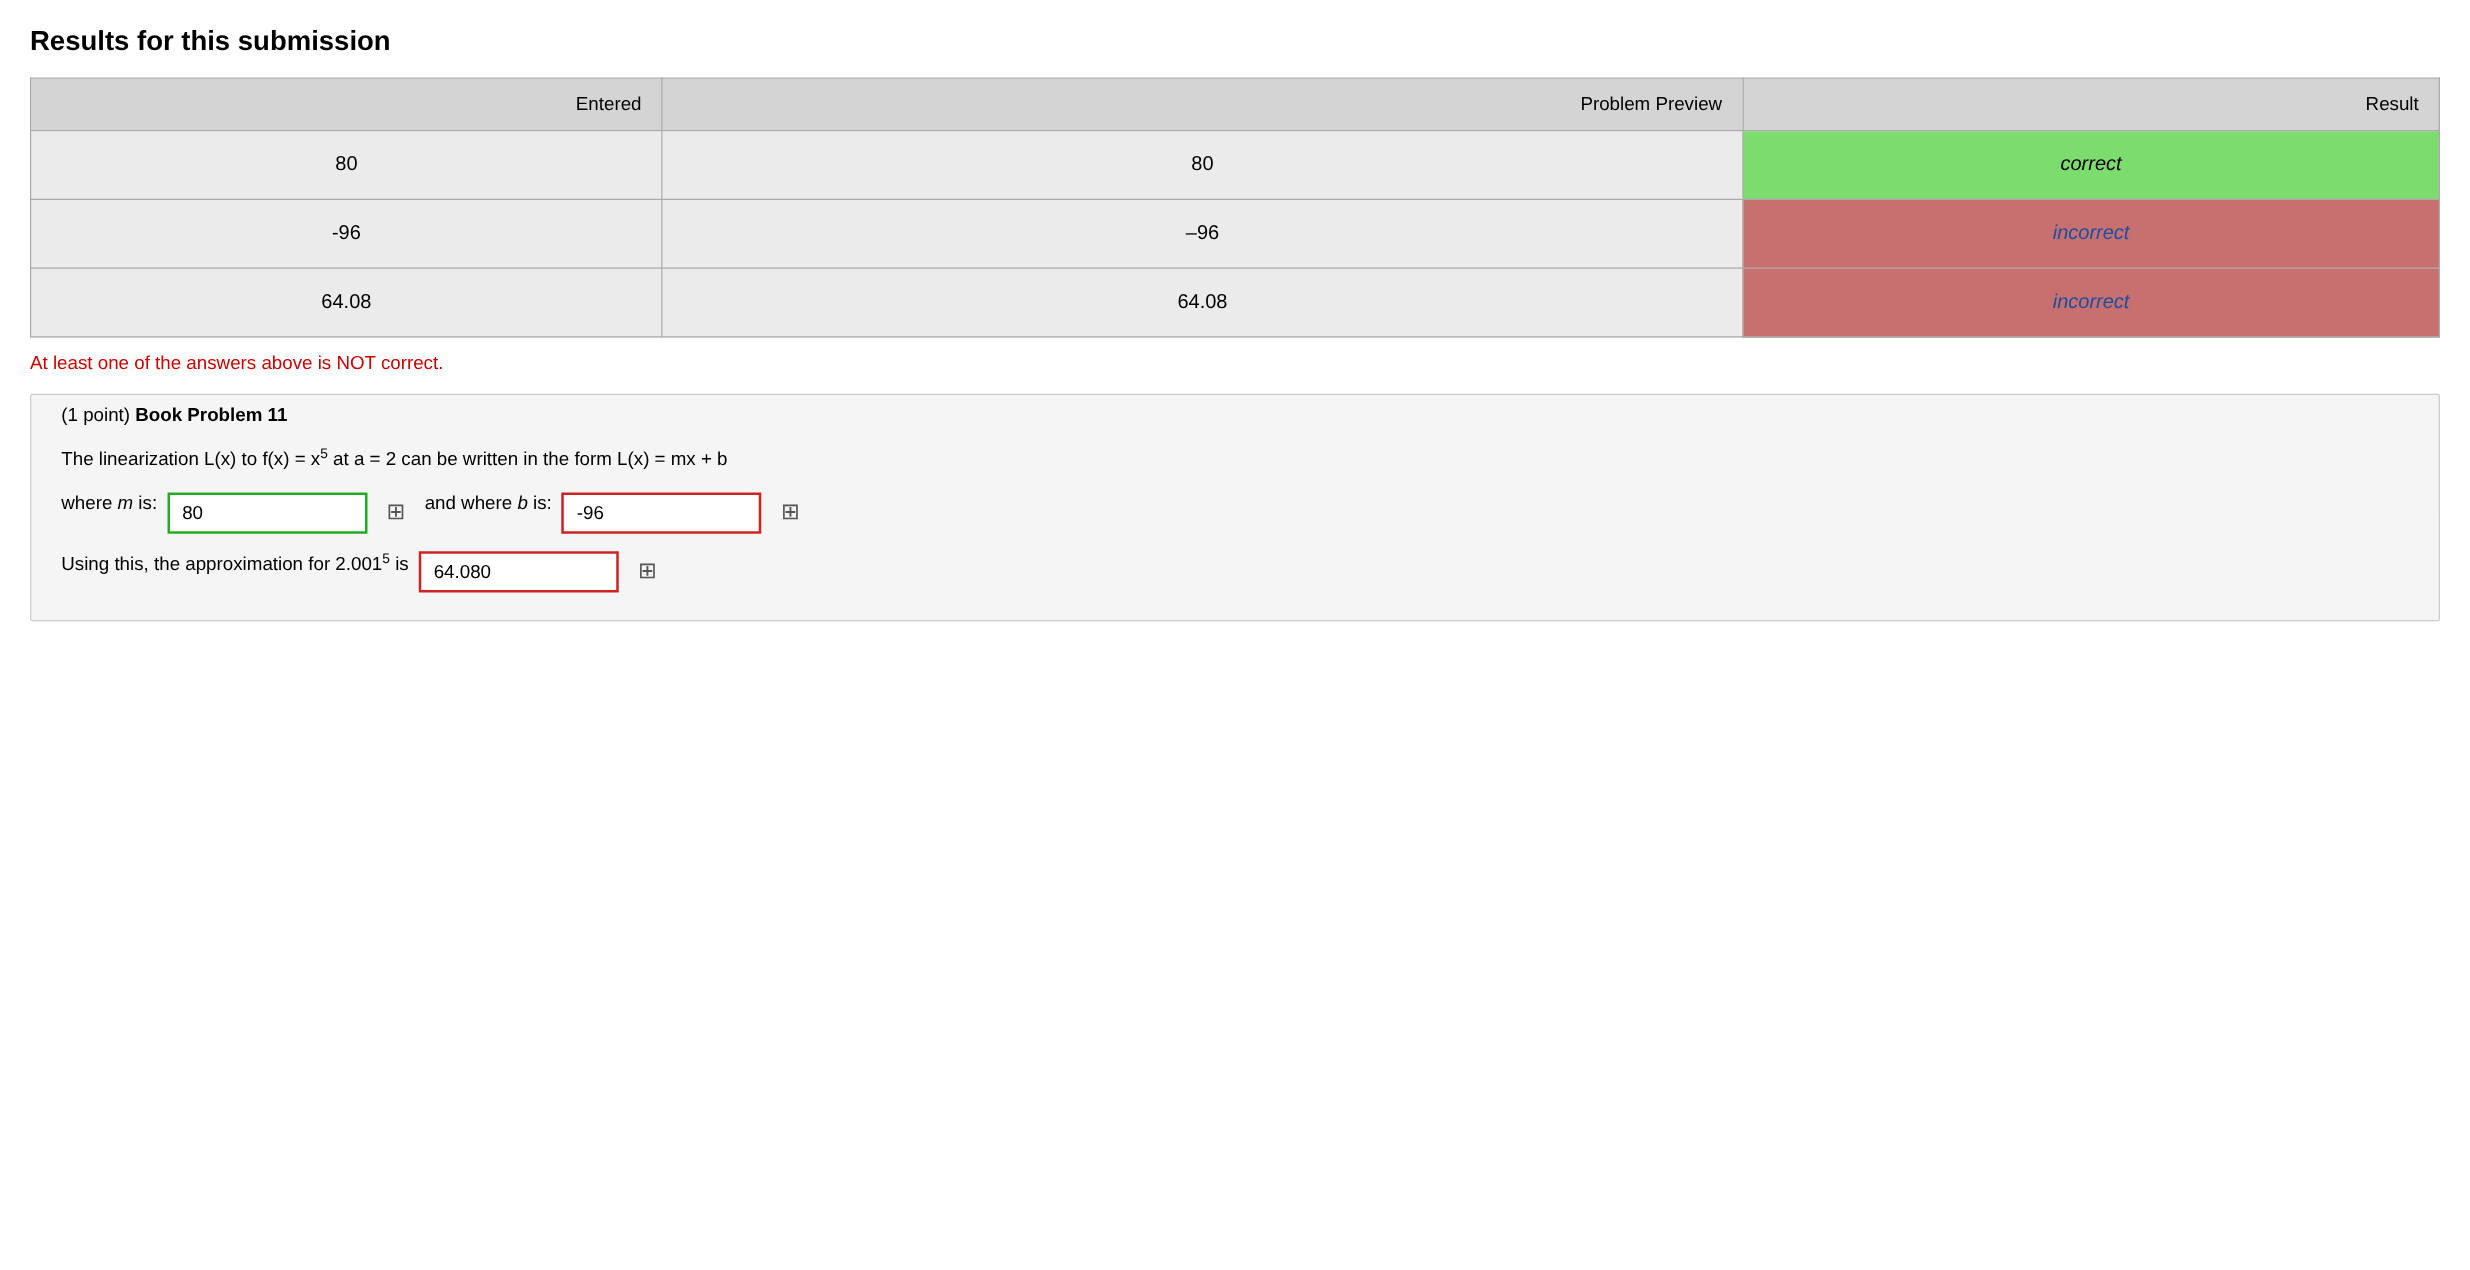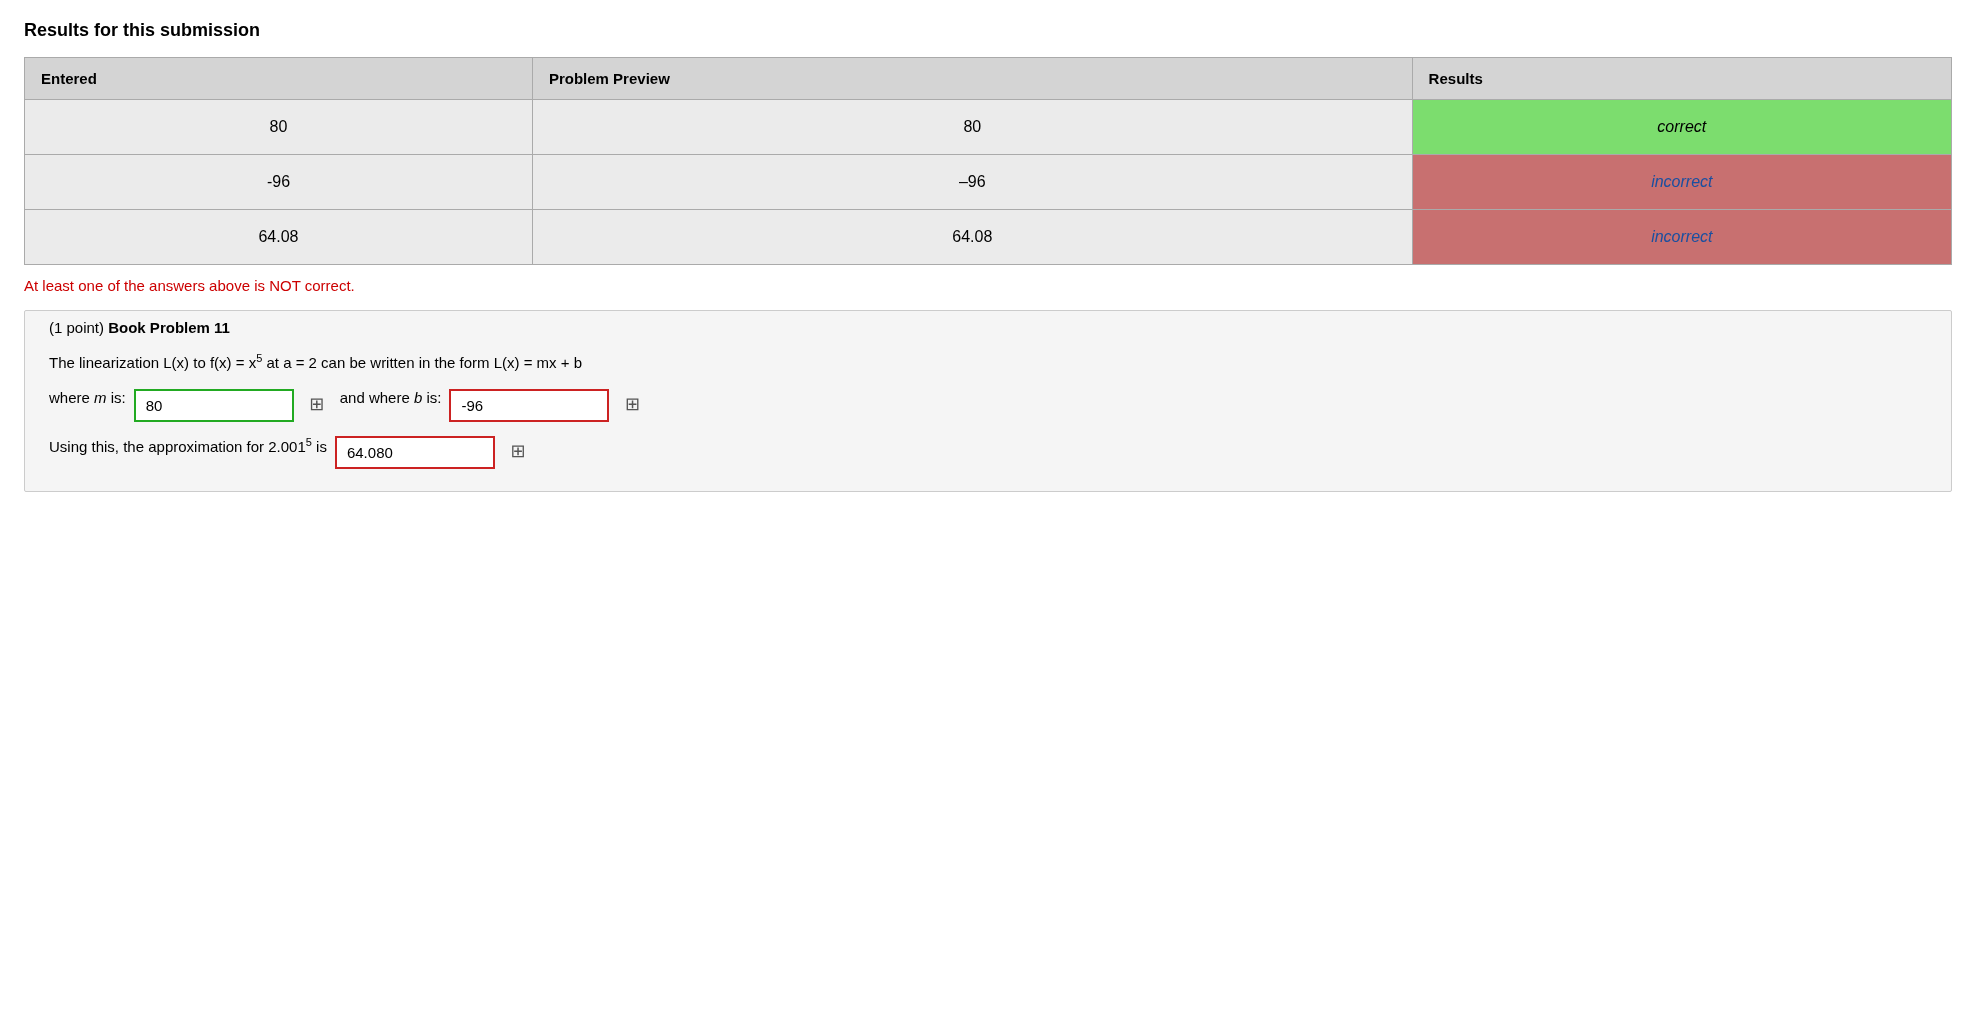--- a/index.html
+++ b/index.html
@@ -5,36 +5,36 @@
     * { box-sizing: border-box; margin: 0; padding: 0; }
     body {
       font-family: Arial, sans-serif;
       font-size: 16px;
       background: #fff;
       color: #000;
       padding: 20px 24px;
     }
 
     .page-title {
-      font-size: 18px;
+      font-size: 22px;
       font-weight: bold;
       margin-bottom: 16px;
     }
 
     .results-table {
       width: 100%;
       border-collapse: collapse;
       border: 1px solid #aaa;
       margin-bottom: 12px;
     }
 
     .results-table th {
       background: #d4d4d4;
-      font-weight: bold;
-      text-align: left;
+      font-weight: normal;
+      text-align: right;
       padding: 12px 16px;
       border: 1px solid #aaa;
       font-size: 15px;
     }
 
     .results-table td {
       text-align: center;
       padding: 18px 16px;
       border: 1px solid #aaa;
       font-size: 16px;
@@ -130,21 +130,21 @@
 </head>
 <body>
 
 <h1 class="page-title">Results for this submission</h1>
 
 <table class="results-table">
   <thead>
     <tr>
       <th>Entered</th>
       <th>Problem Preview</th>
-      <th>Results</th>
+      <th>Result</th>
     </tr>
   </thead>
   <tbody id="results-tbody">
   <tr>
         <td>80</td>
         <td>80</td>
         <td class="result-correct">correct</td>
       </tr>
       <tr>
         <td>-96</td>

